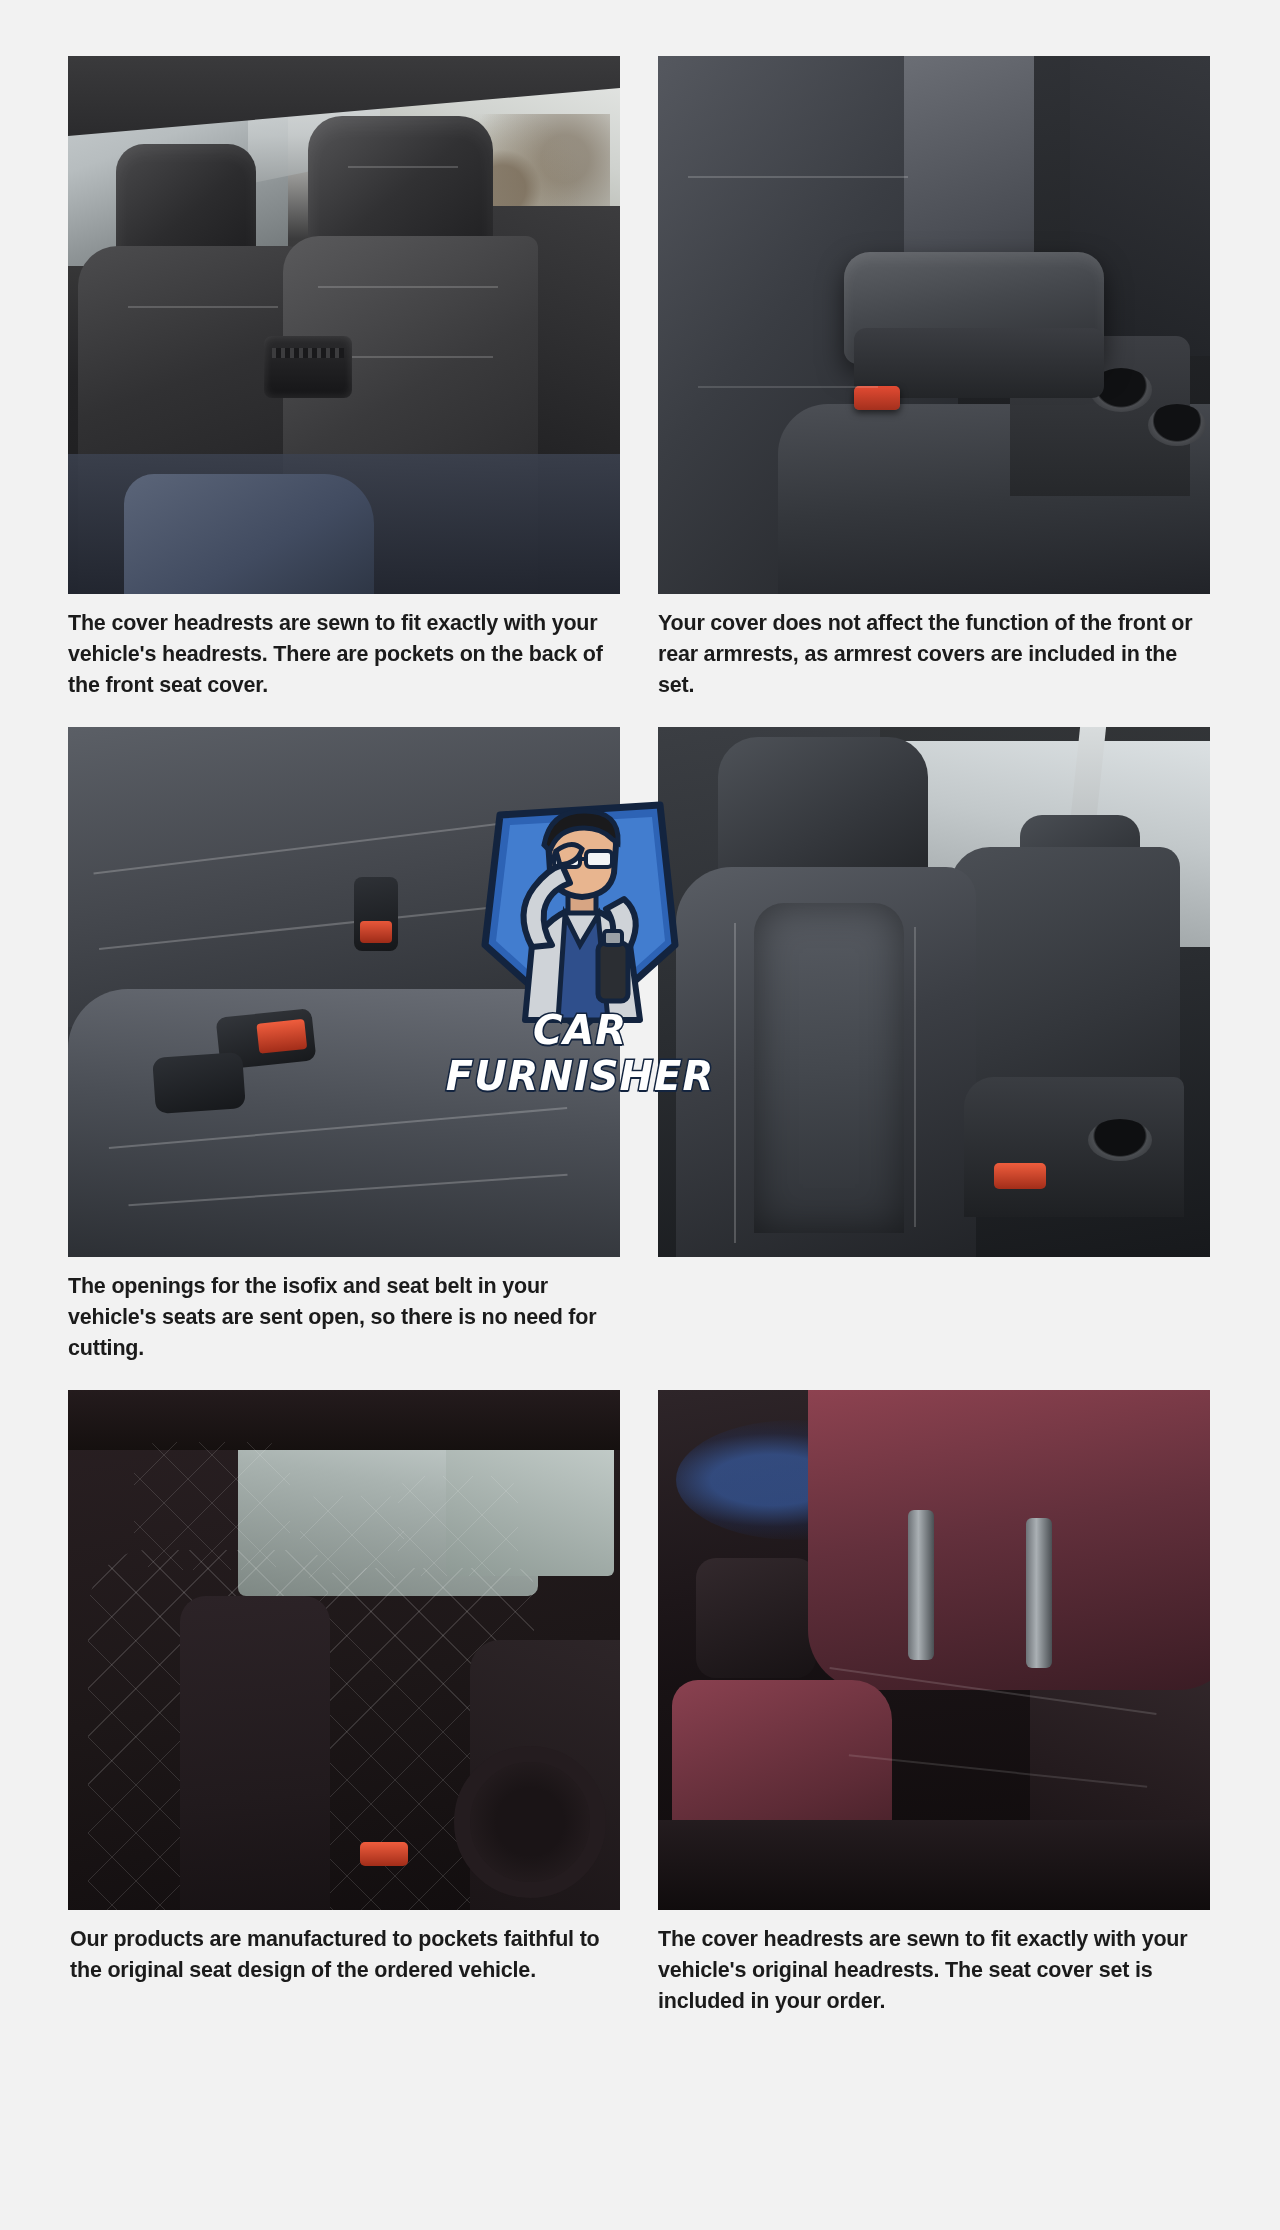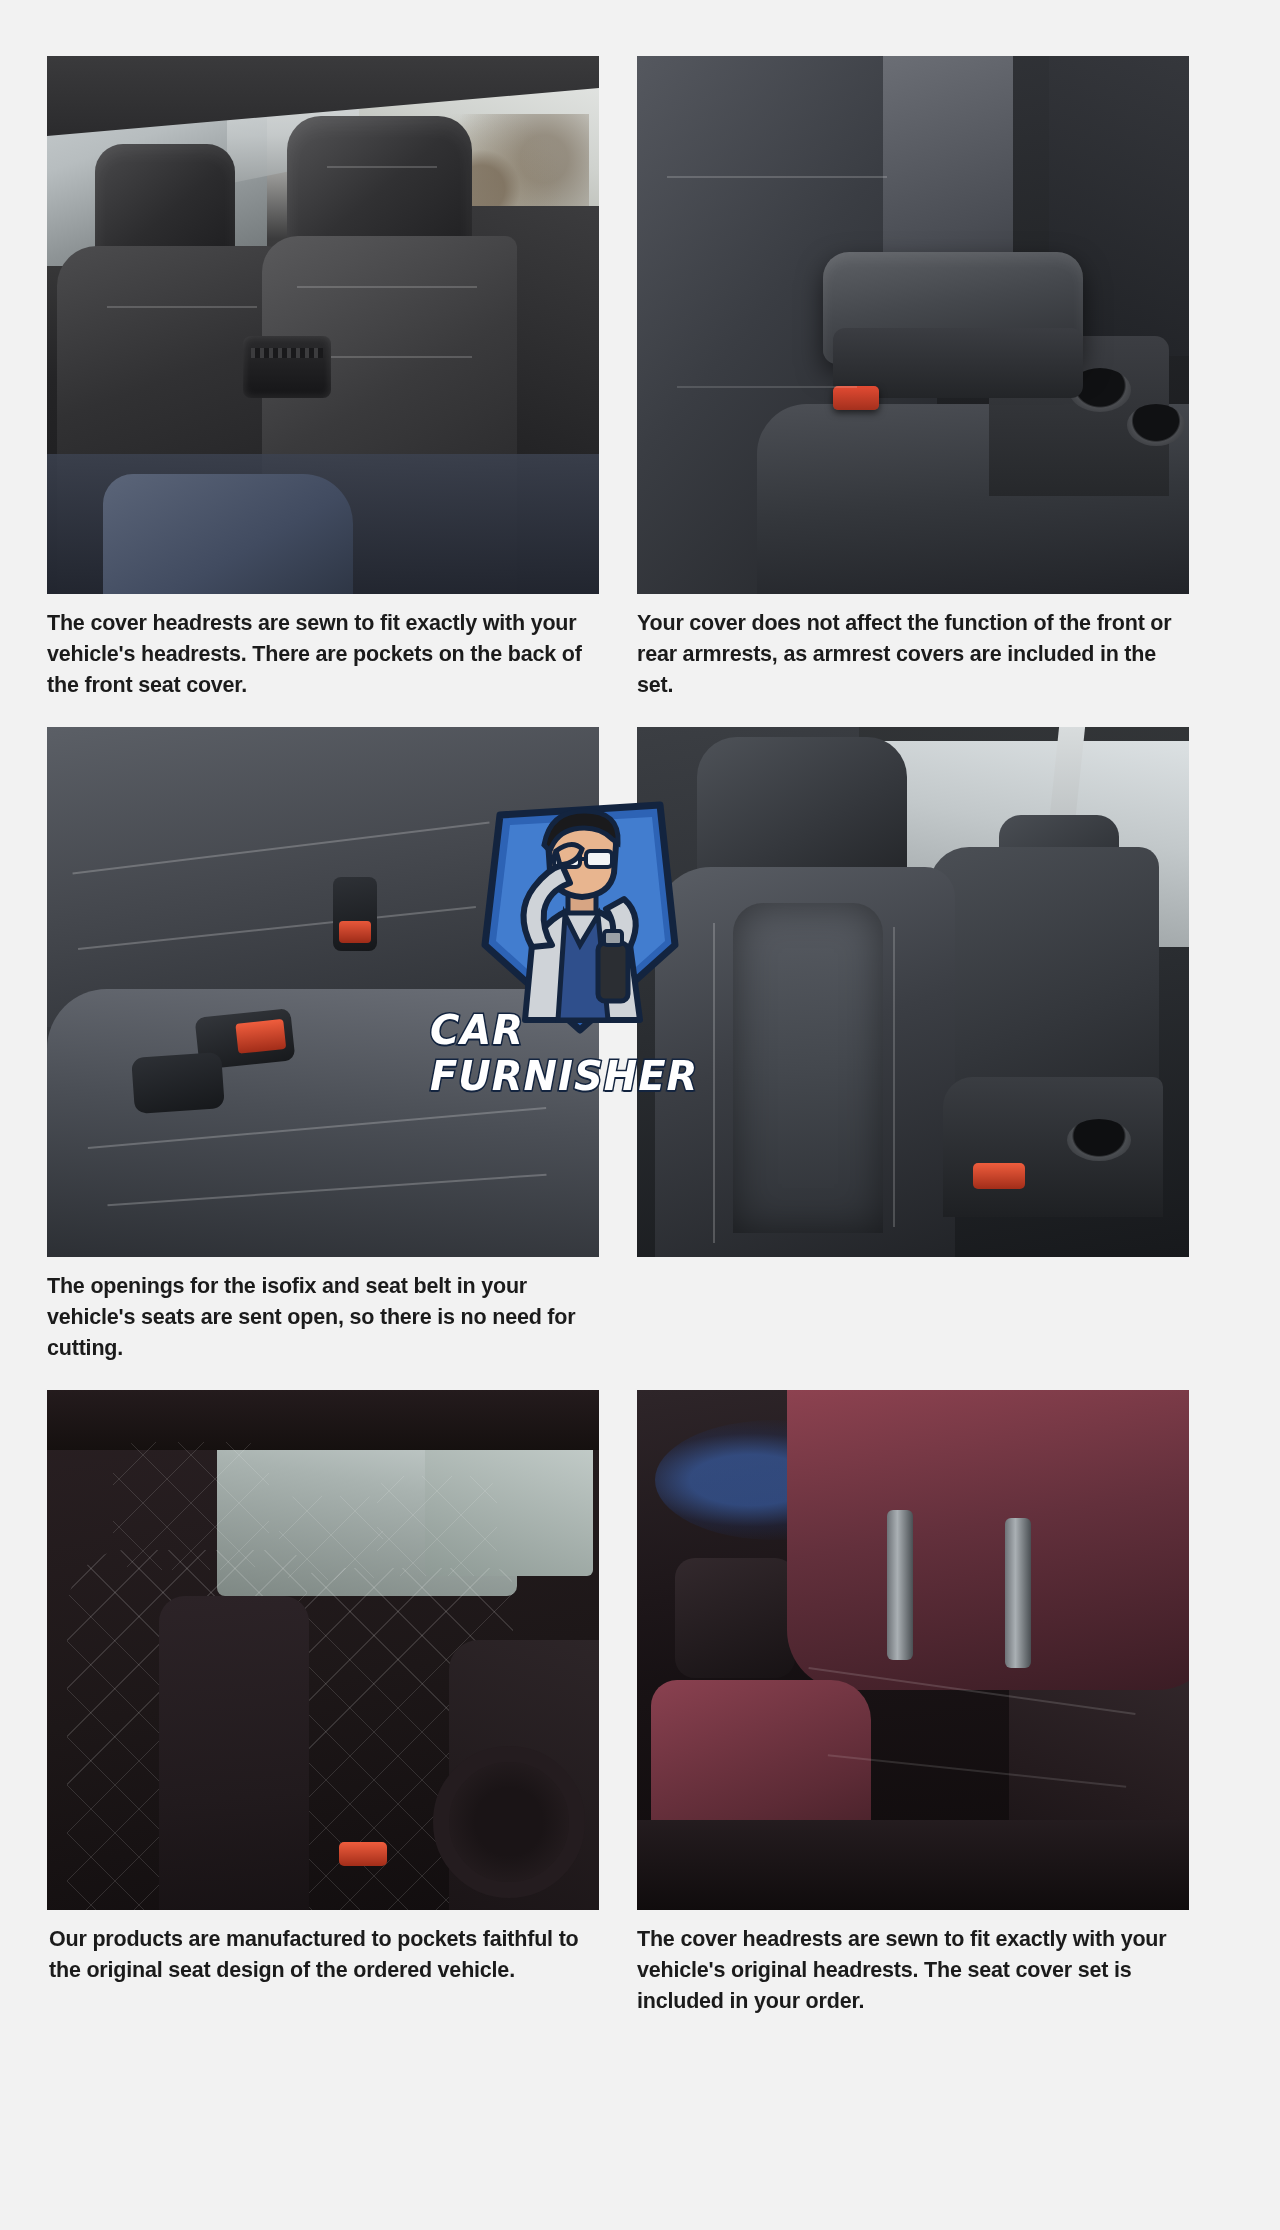--- a/index.html
+++ b/index.html
@@ -12,21 +12,21 @@
     height: 2230px;
     font-family: "Liberation Sans", sans-serif;
     overflow: hidden;
   }
   .page {
     position: relative;
     width: 1280px;
     height: 2230px;
     background: #f2f2f2;
     box-sizing: border-box;
-    padding: 56px 62px 0 47px;
+    padding: 56px 62px 0 68px;
   }
   .grid {
     display: grid;
     grid-template-columns: 552px 552px;
     column-gap: 38px;
     row-gap: 0px;
   }
   .cell {
     position: relative;
   }
@@ -414,20 +414,21 @@
     left: 430px;
     top: 795px;
     width: 300px;
     height: 310px;
     pointer-events: none;
   }
   .wm-text {
     position: absolute;
     left: 0; bottom: 6px;
     width: 300px;
+    text-align: center;
     font-family: "DejaVu Sans", sans-serif;
     font-weight: bold;
     font-style: italic;
     font-size: 40px;
     letter-spacing: 1px;
     color: #fff;
     -webkit-text-stroke: 3px #13243f;
     paint-order: stroke fill;
     text-shadow: 0 2px 0 #13243f;
   }

